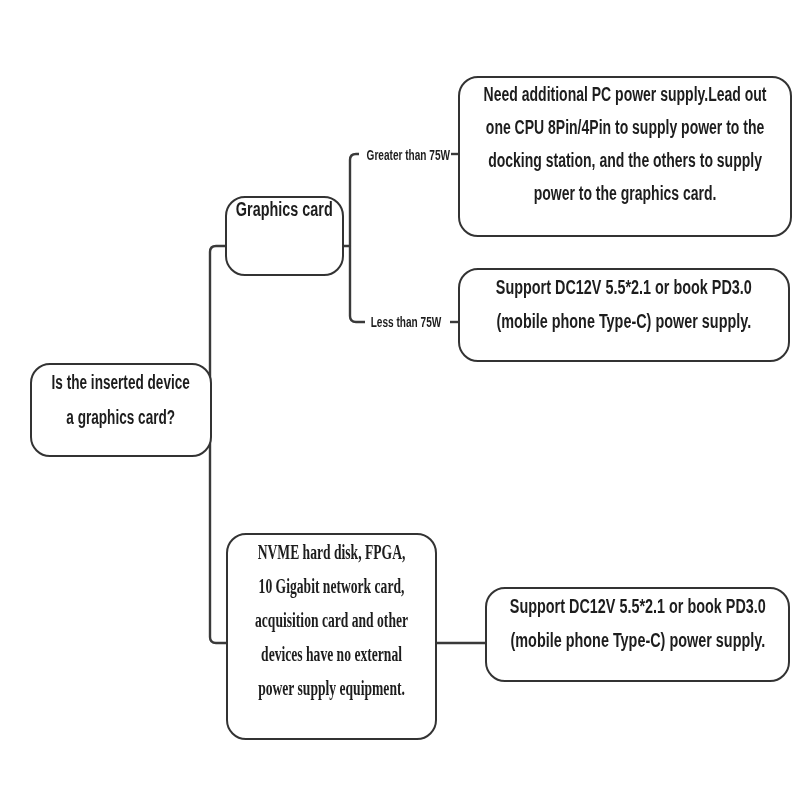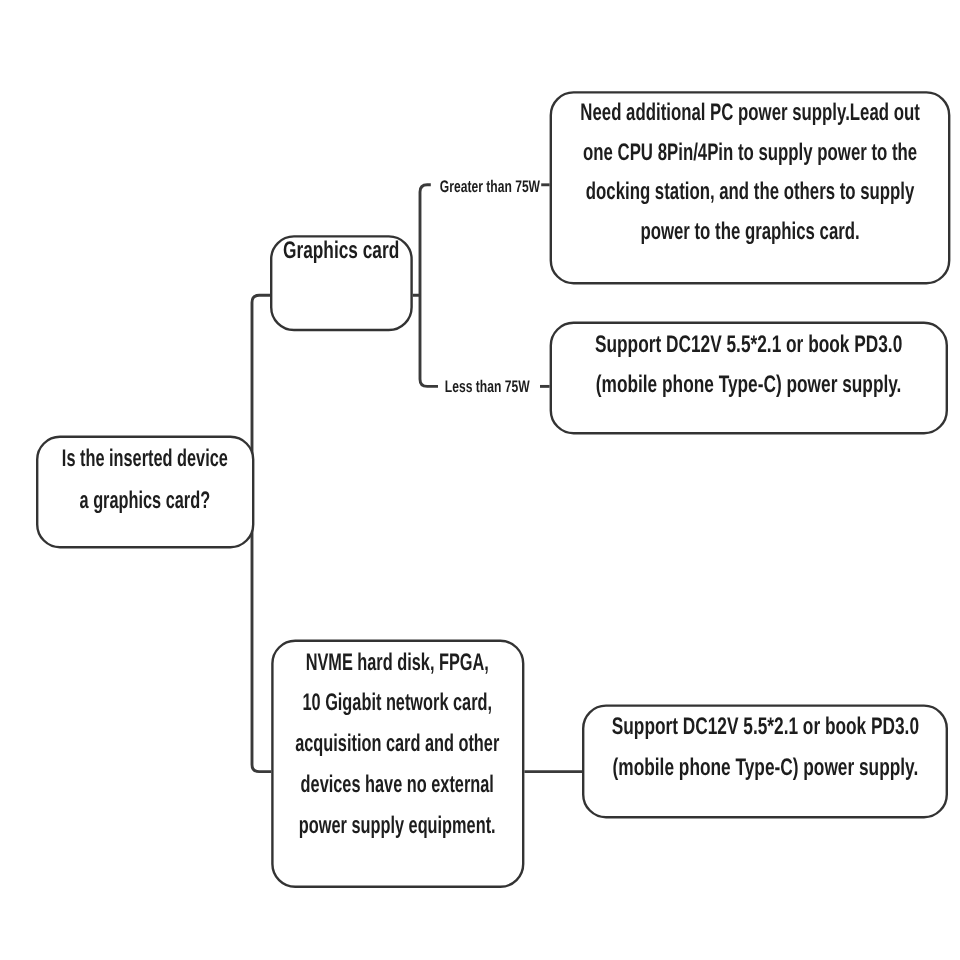--- a/index.html
+++ b/index.html
@@ -102,21 +102,21 @@
     </div>
   </div>
 
   <div class="node" style="left:458px; top:268px; width:332px; height:94px;">
     <div class="lines lh34 sx72">
       <div>Support DC12V 5.5*2.1 or book PD3.0</div>
       <div>(mobile phone Type-C) power supply.</div>
     </div>
   </div>
 
-  <div class="node" style="left:226px; top:533px; width:211px; height:207px;">
+  <div class="node" style="left:226px; top:533px; width:211px; height:207px;font-family:Liberation Serif, serif;">
     <div class="lines lh34 sx68">
       <div>NVME hard disk, FPGA,</div>
       <div>10 Gigabit network card,</div>
       <div>acquisition card and other</div>
       <div>devices have no external</div>
       <div>power supply equipment.</div>
     </div>
   </div>
 
   <div class="node" style="left:485px; top:587px; width:305px; height:95px;">

